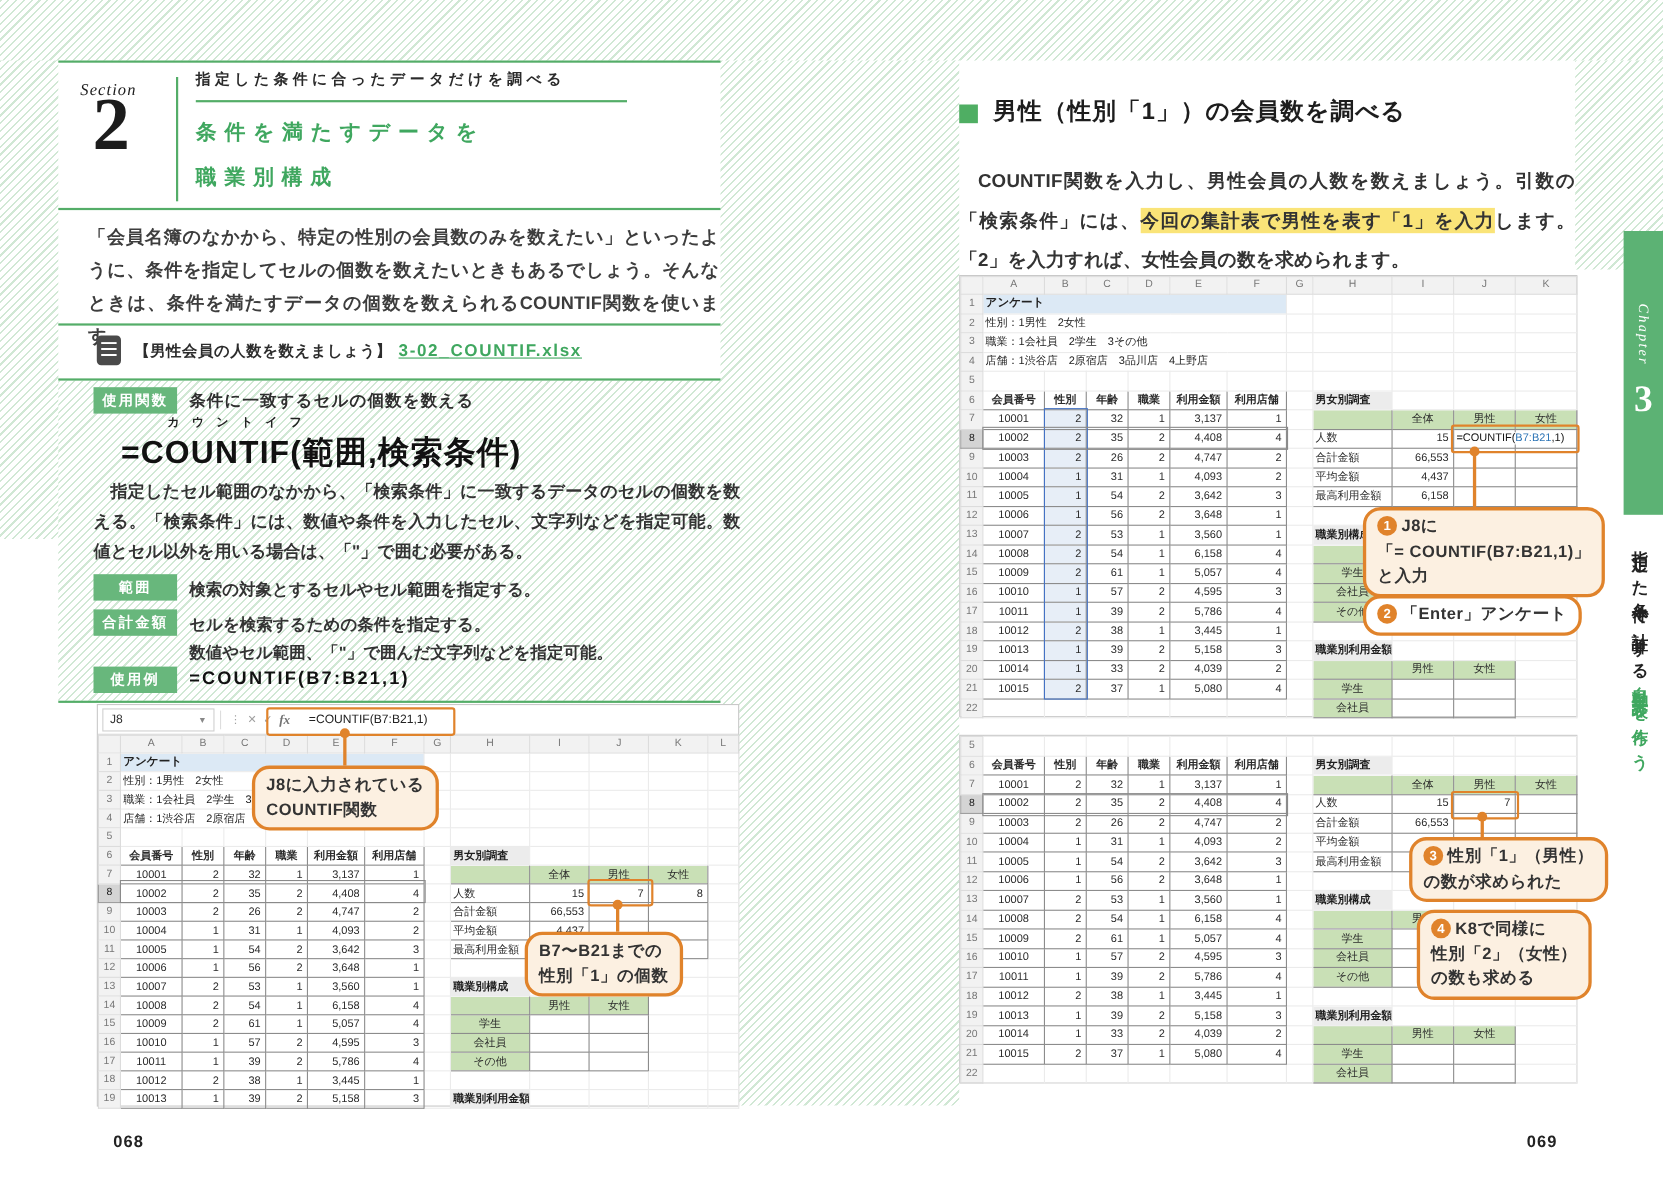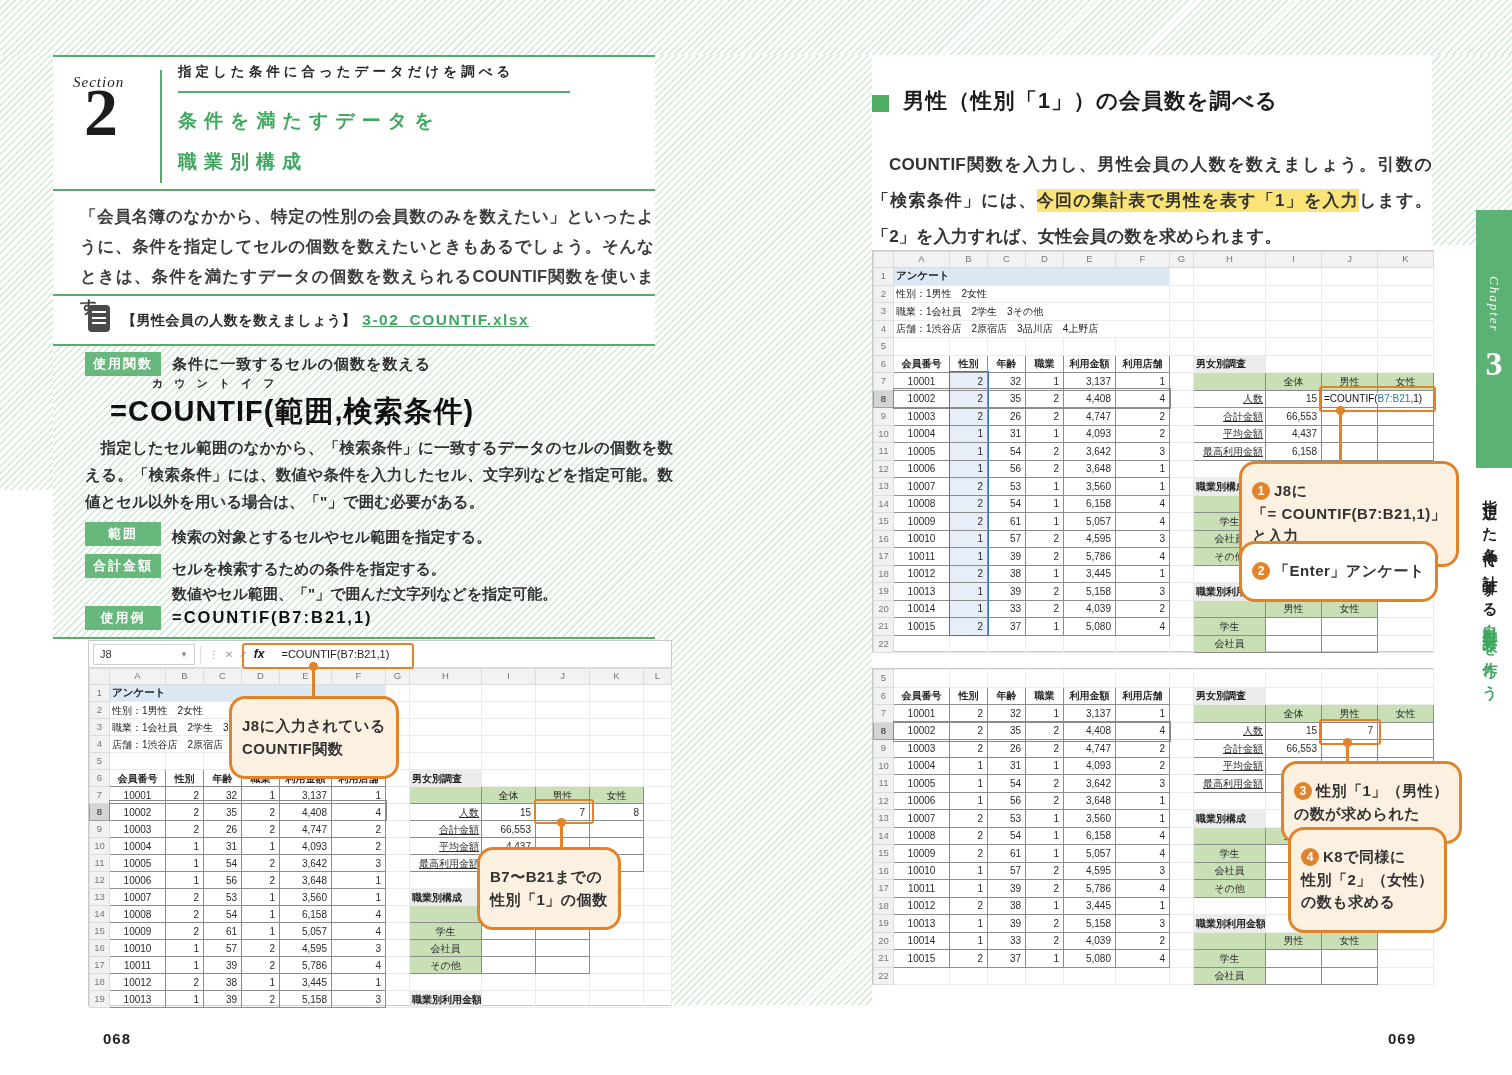--- a/index.html
+++ b/index.html
@@ -43,49 +43,49 @@
   .vtext .green{color:#3fa75f;}
   
   .pnum{position:absolute;font-size:15px;font-weight:700;letter-spacing:1px;color:#222;}
   
   .sheet{position:absolute;background:#fff;border:1px solid #c9c9c9;box-sizing:content-box;}
   .fbar{height:26px;border-bottom:1px solid #d9d9d9;display:flex;align-items:center;position:relative;}
   .nbox{width:88px;height:19px;border:1px solid #d0d0d0;margin-left:4px;display:flex;align-items:center;justify-content:space-between;padding:0 6px;font-size:11px;color:#333;}
   .nbox .caret{color:#888;font-size:8px;}
   .fdiv{width:1px;height:17px;background:#ddd;margin:0 5px;}
   .fic{color:#a0a0a0;font-size:10px;margin:0 3px;}
-  .fic.fx{font-style:italic;font-weight:700;color:#0f172a;font-family:Liberation Sans, sans-serif;font-size:12px;}
+  .fic.fx{font-style:italic;font-weight:700;color:#737373;font-family:Liberation Serif, serif;font-size:12px;}
   .fml-text{font-size:11px;color:#222;margin-left:14px;white-space:nowrap;}
   table.grid{border-collapse:collapse;table-layout:fixed;width:100%;}
   .grid td{border:1px solid #ebebeb;font-size:10px;color:#2b2b2b;padding:0 2px;overflow:hidden;white-space:nowrap;line-height:1.1;height:auto;}
   .grid tr.hdr td{height:15px;background:#f2f2f2;color:#777;text-align:center;font-size:9.5px;border:1px solid #dcdcdc;padding:0;}
   .grid td.rh{background:#f2f2f2;color:#777;text-align:center;font-size:9.5px;border:1px solid #dcdcdc;padding:0;}
   .grid td.sel{background:#d4d4d4;color:#222;border:1px solid #9f9f9f;}
   .grid td.info{font-size:10px;color:#222;}
   .grid td.b1{background:#dce9f5;font-weight:700;font-size:10.5px;}
   .grid td.bdr{border:1px solid #8c8c8c;}
   .grid td.mh{font-weight:700;text-align:center;}
   .grid td.mc{text-align:center;}
   .grid td.mn{text-align:right;padding-right:4px;}
   .grid td.bsel{background:#e7eef7;}
   .grid td.g{background:#c9e0b6;}
   .grid td.c{text-align:center;}
   .grid td.num{text-align:right;padding-right:4px;}
-  .grid td.lab{text-align:right;text-decoration:underline;}
+  .grid td.lab{text-align:left;}
   .grid td.ttl{font-weight:700;background:#ececec;color:#1e1e1e;}
   .grid td.fmlcell{position:relative;overflow:visible;}
   .fv{position:absolute;left:2px;top:2px;white-space:nowrap;background:#fff;font-size:10px;z-index:3;color:#111;}
   .fv i{font-style:normal;color:#2e75b6;}
   
   .obox{position:absolute;border:2.5px solid #e0832b;border-radius:3px;z-index:5;pointer-events:none;}
   .odot{position:absolute;width:9px;height:9px;border-radius:50%;background:#e0832b;z-index:6;}
   .ostem{position:absolute;width:3px;background:#e0832b;z-index:6;}
   .brange{position:absolute;border:1.5px solid #4472c4;z-index:4;pointer-events:none;}
   .row8o{position:absolute;border:1.5px solid #8a8a8a;z-index:4;pointer-events:none;}
-  .co{position:absolute;z-index:7;background:#fcf0e1;border:3px solid #e0832b;border-radius:16px;padding:16px 10px;font-size:15px;font-weight:700;color:#333;line-height:1.5;letter-spacing:0.5px;white-space:nowrap;}
+  .co{position:absolute;z-index:7;background:#fcf0e1;border:3px solid #e0832b;border-radius:16px;padding:4px 10px;font-size:15px;font-weight:700;color:#333;line-height:1.5;letter-spacing:0.5px;white-space:nowrap;}
   .co.white{background:#fff;}
   .badge{display:inline-block;width:18px;height:18px;border-radius:50%;background:#e0832b;color:#fff;font-size:12px;line-height:18px;text-align:center;margin-right:4px;letter-spacing:0;vertical-align:1px;}
 </style>
 </head>
 <body>
 
 <div class="stripes" style="left:0;top:0;width:1512px;height:55px;"></div>
 <div class="stripes" style="left:0;top:55px;width:53px;height:435px;"></div>
 <div class="stripes" style="left:655px;top:55px;width:217px;height:950px;"></div>
 <div class="stripes" style="left:1432px;top:55px;width:80px;height:190px;"></div>

